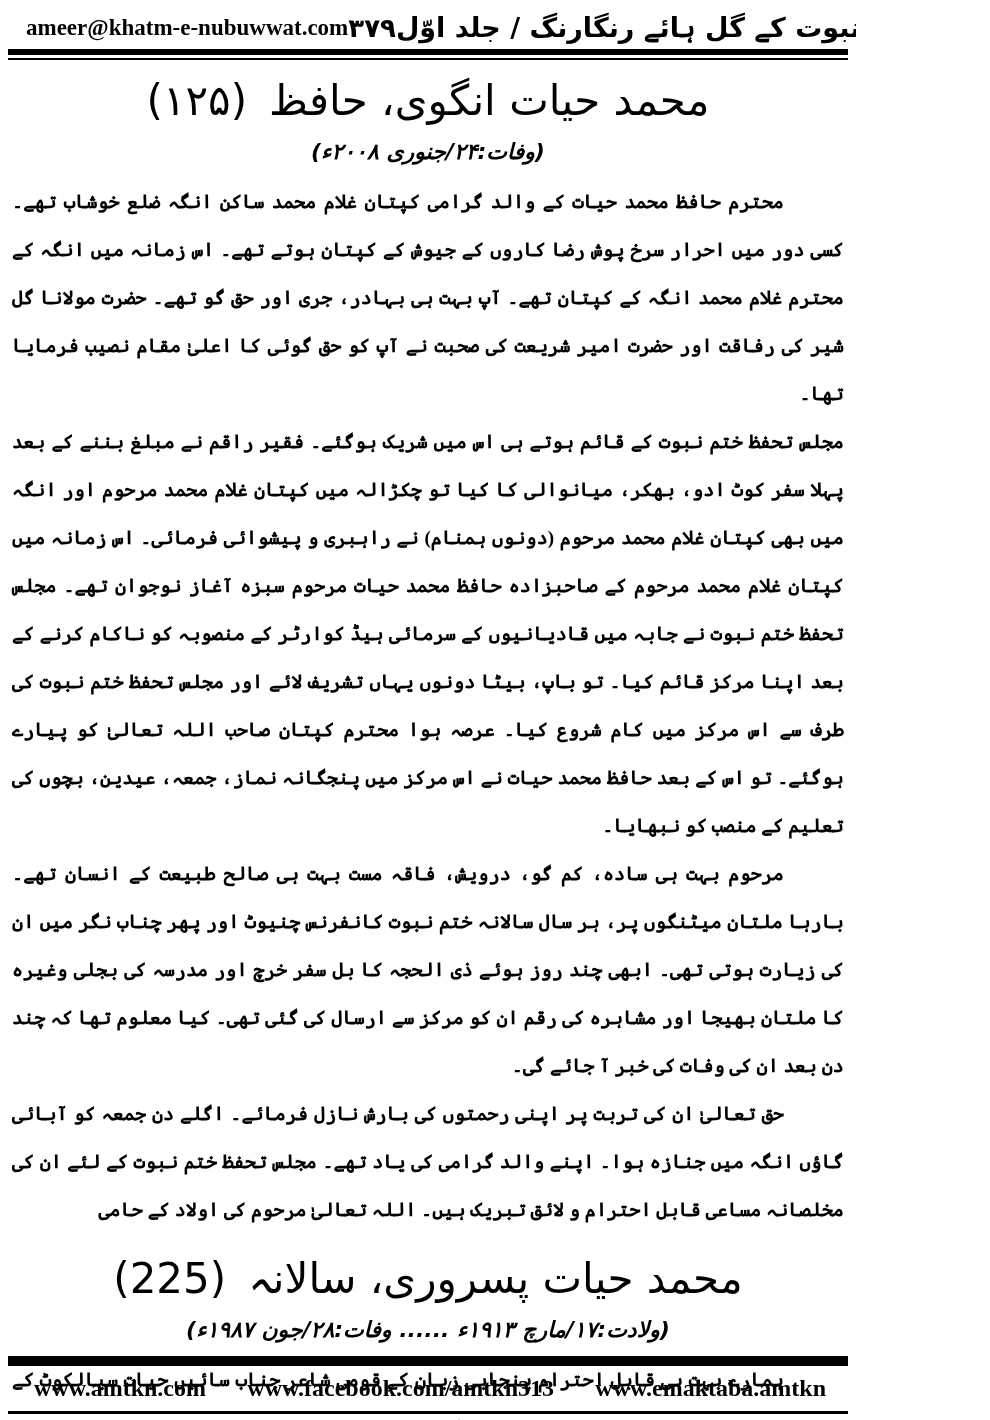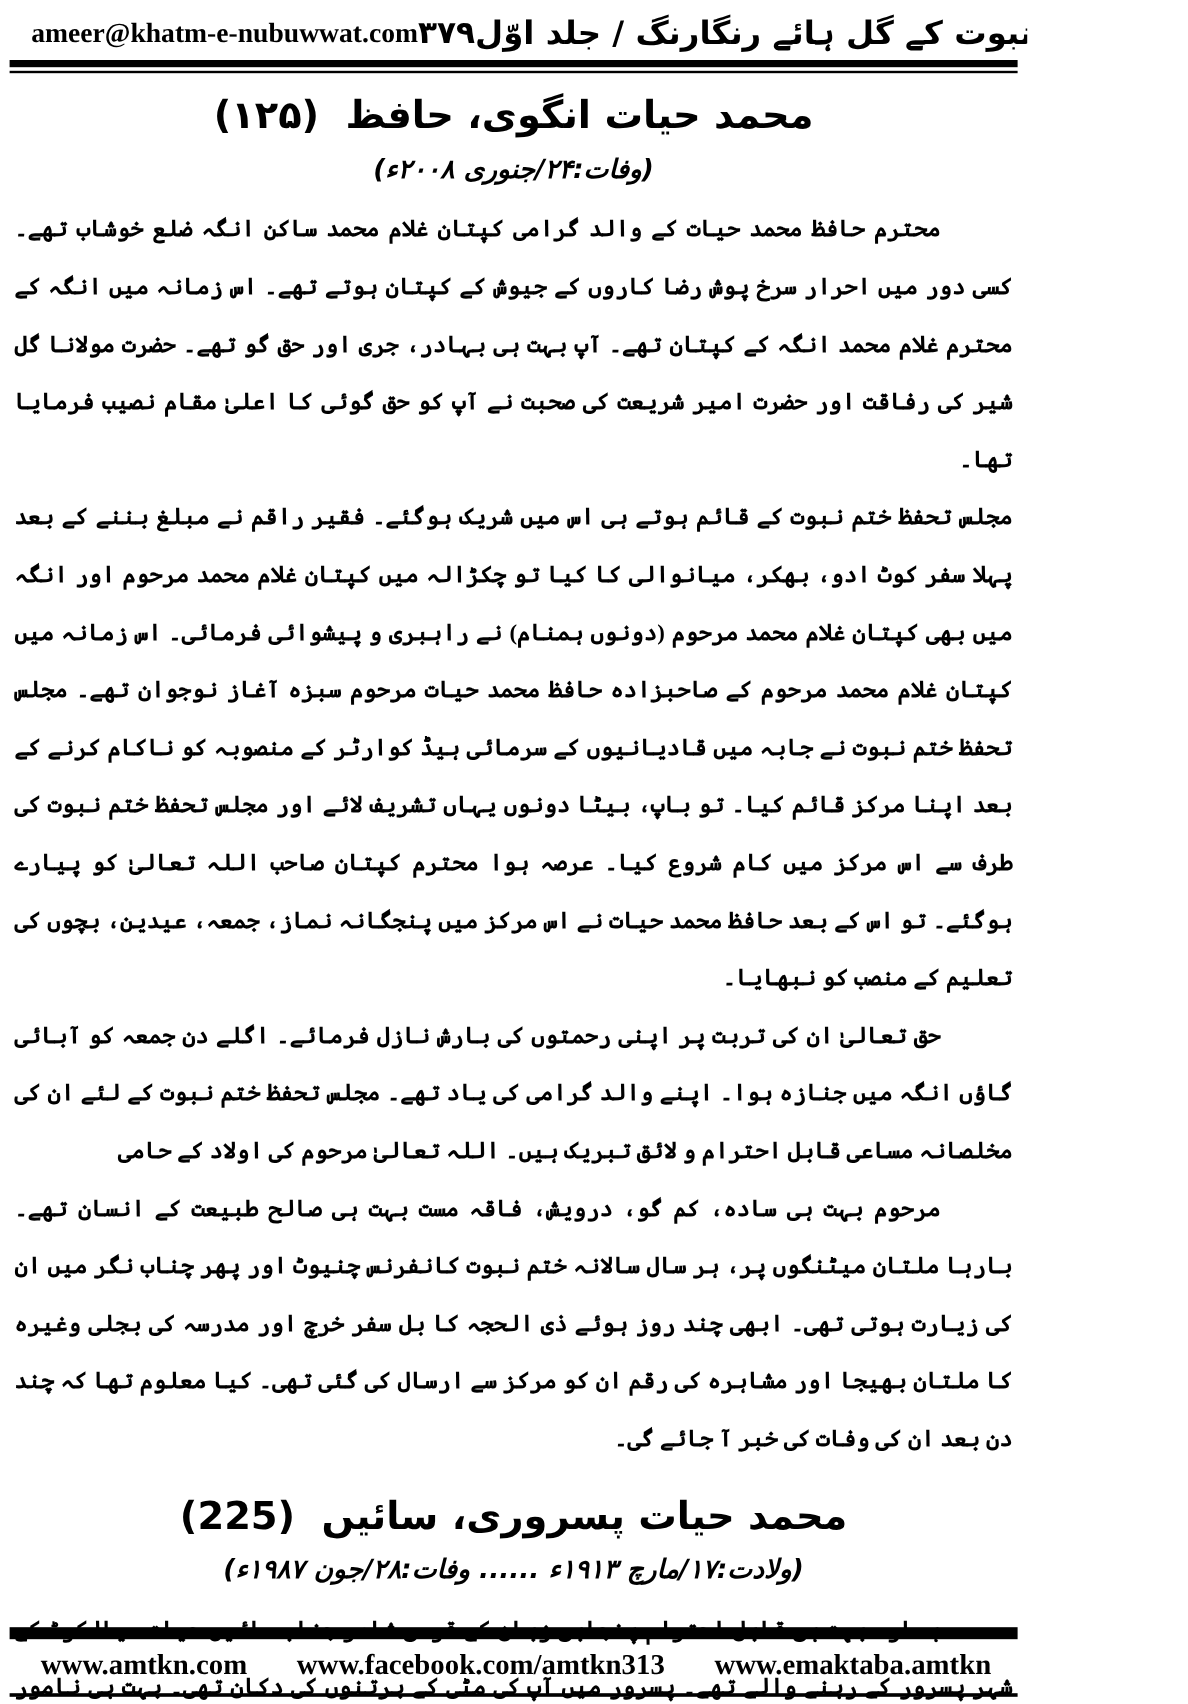--- a/index.html
+++ b/index.html
@@ -44,22 +44,22 @@
     height: 3px;
   }
 
   
   .entry-heading {
     display: flex;
     justify-content: center;
     align-items: center;
     gap: 22px;
     margin: 16px 0 0;
-    font-size: 32px;
-    font-weight: 700;
+    font-size: 42px;
+    font-weight: 400;
   }
   .entry-num { direction: ltr; }
   .entry-name { direction: rtl; }
   .entry-dates {
     direction: rtl;
     text-align: center;
     font-size: 22px;
     font-weight: 700;
     margin-top: 14px;
     font-style: italic;
@@ -137,29 +137,29 @@
   <section>
     <h1 class="entry-heading">
       <span class="entry-num">(۱۲۵)</span>
       <span class="entry-name">محمد حیات انگوی، حافظ</span>
     </h1>
     <div class="entry-dates">(وفات:۲۴/جنوری ۲۰۰۸ء)</div>
 
     <div class="body-block">
       <p class="body-para">محترم حافظ محمد حیات کے والد گرامی کپتان غلام محمد ساکن انگہ ضلع خوشاب تھے۔ کسی دور میں احرار سرخ پوش رضا کاروں کے جیوش کے کپتان ہوتے تھے۔ اس زمانہ میں انگہ کے محترم غلام محمد انگہ کے کپتان تھے۔ آپ بہت ہی بہادر، جری اور حق گو تھے۔ حضرت مولانا گل شیر کی رفاقت اور حضرت امیر شریعت کی صحبت نے آپ کو حق گوئی کا اعلیٰ مقام نصیب فرمایا تھا۔</p>
       <p class="body-para no-indent">مجلس تحفظ ختم نبوت کے قائم ہوتے ہی اس میں شریک ہوگئے۔ فقیر راقم نے مبلغ بننے کے بعد پہلا سفر کوٹ ادو، بھکر، میانوالی کا کیا تو چکڑالہ میں کپتان غلام محمد مرحوم اور انگہ میں بھی کپتان غلام محمد مرحوم (دونوں ہمنام) نے راہبری و پیشوائی فرمائی۔ اس زمانہ میں کپتان غلام محمد مرحوم کے صاحبزادہ حافظ محمد حیات مرحوم سبزہ آغاز نوجوان تھے۔ مجلس تحفظ ختم نبوت نے جابہ میں قادیانیوں کے سرمائی ہیڈ کوارٹر کے منصوبہ کو ناکام کرنے کے بعد اپنا مرکز قائم کیا۔ تو باپ، بیٹا دونوں یہاں تشریف لائے اور مجلس تحفظ ختم نبوت کی طرف سے اس مرکز میں کام شروع کیا۔ عرصہ ہوا محترم کپتان صاحب اللہ تعالیٰ کو پیارے ہوگئے۔ تو اس کے بعد حافظ محمد حیات نے اس مرکز میں پنجگانہ نماز، جمعہ، عیدین، بچوں کی تعلیم کے منصب کو نبھایا۔</p>
+      <p class="body-para">مرحوم بہت ہی سادہ، کم گو، درویش، فاقہ مست بہت ہی صالح طبیعت کے انسان تھے۔ بارہا ملتان میٹنگوں پر، ہر سال سالانہ ختم نبوت کانفرنس چنیوٹ اور پھر چناب نگر میں ان کی زیارت ہوتی تھی۔ ابھی چند روز ہوئے ذی الحجہ کا بل سفر خرچ اور مدرسہ کی بجلی وغیرہ کا ملتان بھیجا اور مشاہرہ کی رقم ان کو مرکز سے ارسال کی گئی تھی۔ کیا معلوم تھا کہ چند دن بعد ان کی وفات کی خبر آ جائے گی۔</p>
       <p class="body-para">حق تعالیٰ ان کی تربت پر اپنی رحمتوں کی بارش نازل فرمائے۔ اگلے دن جمعہ کو آبائی گاؤں انگہ میں جنازہ ہوا۔ اپنے والد گرامی کی یاد تھے۔ مجلس تحفظ ختم نبوت کے لئے ان کی مخلصانہ مساعی قابل احترام و لائق تبریک ہیں۔ اللہ تعالیٰ مرحوم کی اولاد کے حامی</p>
-      <p class="body-para">مرحوم بہت ہی سادہ، کم گو، درویش، فاقہ مست بہت ہی صالح طبیعت کے انسان تھے۔ بارہا ملتان میٹنگوں پر، ہر سال سالانہ ختم نبوت کانفرنس چنیوٹ اور پھر چناب نگر میں ان کی زیارت ہوتی تھی۔ ابھی چند روز ہوئے ذی الحجہ کا بل سفر خرچ اور مدرسہ کی بجلی وغیرہ کا ملتان بھیجا اور مشاہرہ کی رقم ان کو مرکز سے ارسال کی گئی تھی۔ کیا معلوم تھا کہ چند دن بعد ان کی وفات کی خبر آ جائے گی۔</p>
     </div>
   </section>
 
   <section class="entry-second">
     <h1 class="entry-heading">
       <span class="entry-num">(225)</span>
-      <span class="entry-name">محمد حیات پسروری، سائیں</span>
+      <span class="entry-name">محمد حیات پسروری، سالانہ</span>
     </h1>
     <div class="entry-dates">(ولادت:۱۷/مارچ ۱۹۱۳ء ...... وفات:۲۸/جون ۱۹۸۷ء)</div>
 
     <div class="body-block">
       <p class="body-para">ہمارے بہت ہی قابل احترام پنجابی زبان کے قومی شاعر جناب سائیں حیات سیالکوٹ کے شہر پسرور کے رہنے والے تھے۔ پسرور میں آپ کی مٹی کے برتنوں کی دکان تھی۔ بہت ہی نامور اور معروف شاعر تھے۔ مشاعروں، ادبی محافل، دینی مدارس اور مذہبی جماعتوں کے اجلاسوں میں جہاں جاتے چھا جاتے۔ حضرت امیر شریعت، مولانا محمد علی جالندھری، مولانا محمد حیات ایسے حضرات جہاں بیان کرتے اگلے اجلاس میں ان کی تقاریر کا پنجابی نظم میں خلاصہ بیان کر دیتے۔ ایک زمانہ میں جناب جانباز مرزا، سید امین گیلانی اور سائیں محمد حیات سے ہی جلسوں کی رونقیں ہوا کرتی تھیں۔ ختم نبوت کی کانفرنسوں کی یہ جان ہوا کرتے تھے۔ سائیں محمد حیات کے پنجابی کلام کے بعض مجموعہ کلام بھی شائع ہوئے۔ مقامی طور پر اپنے شہر میں بھی یہ حضرت مولانا مفتی بشیر احمد پسروری کے</p>
     </div>
   </section>
 
   <div class="footer">
     <div class="rule-thick"></div>

